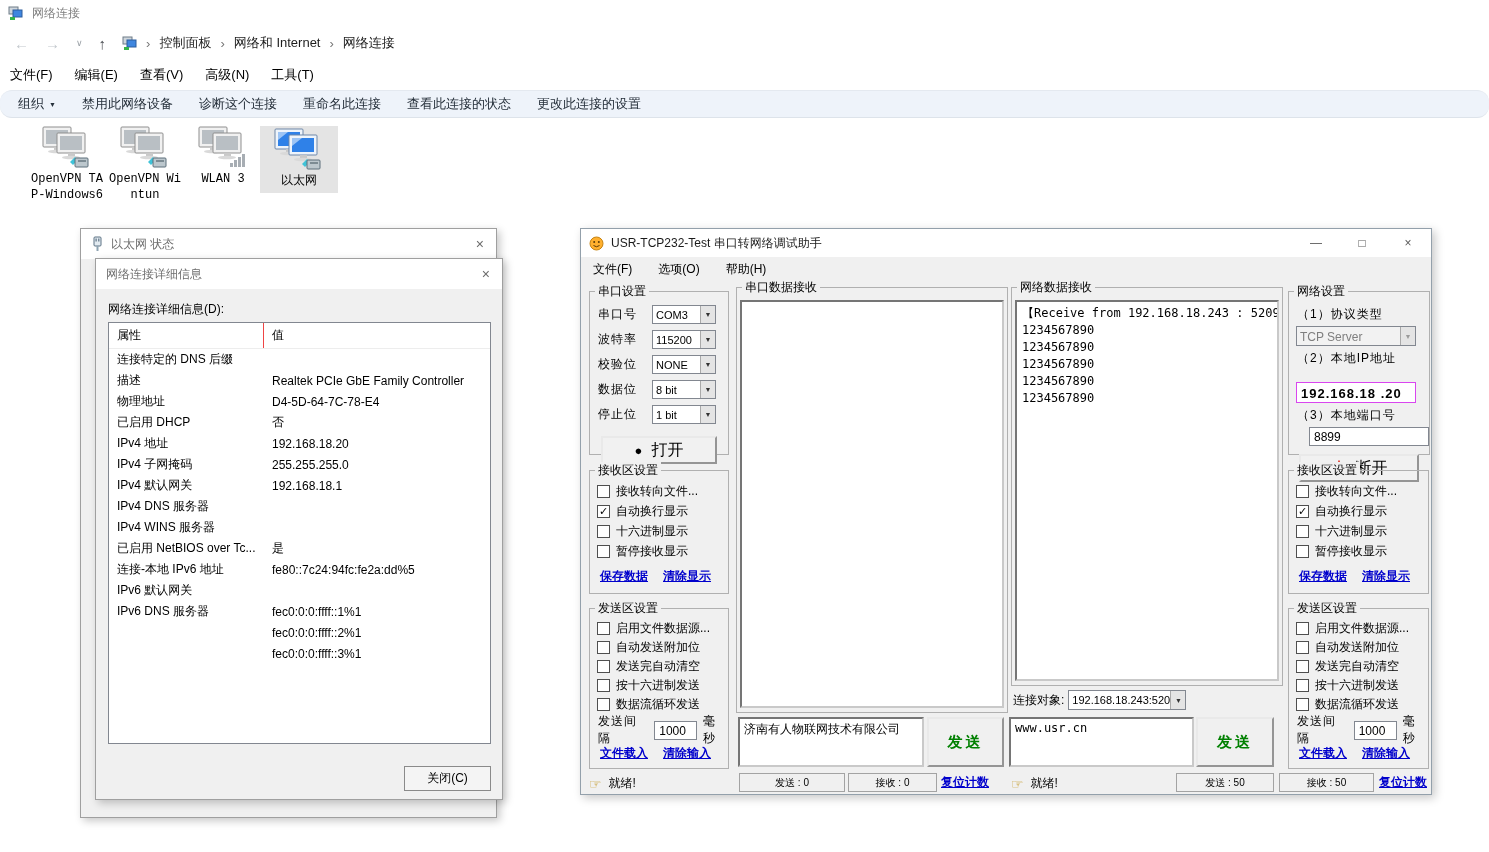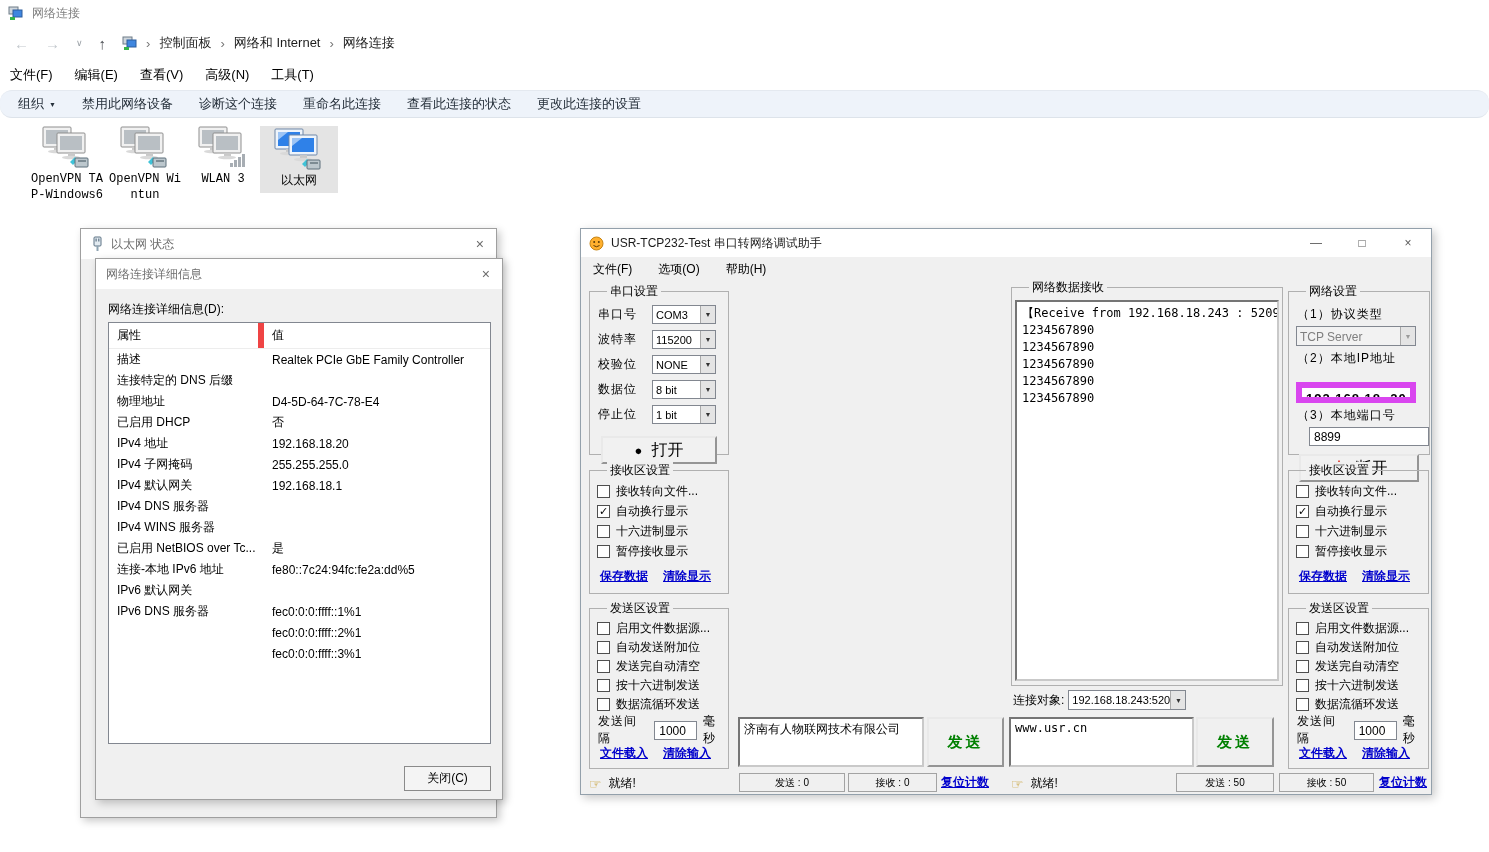--- a/index.html
+++ b/index.html
@@ -29,37 +29,37 @@
   
   .dlg { position:absolute; background:#f0f0f0; border:1px solid #9f9f9f; box-shadow:3px 3px 8px rgba(0,0,0,.22); }
   .dlg-titlebar { height:30px; background:#fff; display:flex; align-items:center; padding:0 12px 0 10px; }
   .dlg-title { font-size:12px; color:#6d6d6d; margin-left:7px; }
   .dlg-x { margin-left:auto; font-size:14px; color:#6b6b6b; cursor:default; }
 
   
   .dt-label { position:absolute; left:12px; top:42px; font-size:12px; color:#000; }
   .dt { position:absolute; left:12px; top:63px; width:383px; height:422px; background:#fff; border:1px solid #828790; font-size:12px; overflow:hidden; }
   .dt-head { display:flex; align-items:center; height:26px; border-bottom:1px solid #ededed; }
-  .dt-head .dt-k { border-right:6px solid #ef4444; height:100%; display:flex; align-items:center; }
+  .dt-head .dt-k { border-right:1px solid #ef4444; height:100%; display:flex; align-items:center; }
   .dt-row { display:flex; align-items:center; height:21px; }
   .dt-k { width:155px; flex:none; padding-left:8px; white-space:nowrap; overflow:hidden; }
   .dt-v { flex:1; padding-left:8px; white-space:nowrap; overflow:hidden; }
   .btn { background:#e6e6e6; border:1px solid #9c9c9c; font-size:12px; color:#000; display:flex; align-items:center; justify-content:center; }
   .dlg-close-btn { position:absolute; right:11px; bottom:8px; width:87px; height:25px; background:#f4f4f4; border:1px solid #8a8a8a; }
 
   
   .usr { position:absolute; left:580px; top:228px; width:852px; height:567px; background:#f0f0f0; border:1px solid #93a0ab; box-shadow:3px 3px 9px rgba(0,0,0,.22); }
   .usr-titlebar { height:28px; background:#fff; display:flex; align-items:center; padding-left:8px; }
   .usr-title { font-size:12px; color:#1a1a1a; margin-left:7px; }
   .usr-controls { margin-left:auto; display:flex; height:100%; }
   .usr-ctl { width:46px; display:flex; align-items:center; justify-content:center; font-size:12px; color:#5a5a5a; }
   .usr-menubar { height:24px; display:flex; align-items:center; gap:26px; padding-left:12px; font-size:12px; color:#000; }
 
   fieldset { position:absolute; border:1px solid #b0b0b0; padding:2px 0 0 0; background:transparent; }
-  legend { font-size:12px; color:#000; margin-left:17px; padding:0 3px; background:#f0f0f0; white-space:nowrap; }
+  legend { font-size:12px; color:#000; margin-left:5px; padding:0 3px; background:#f0f0f0; white-space:nowrap; }
 
   .combo-row { display:flex; align-items:center; height:25px; padding-left:8px; }
   .combo-label { font-size:12px; width:54px; flex:none; letter-spacing:1px; }
   .combo { width:64px; height:19px; background:#fff; border:1px solid #828790; display:flex; overflow:hidden; }
   .combo-value { flex:1; font-size:11px; padding:3px 0 0 3px; white-space:nowrap; overflow:hidden; }
   .combo-btn { width:15px; flex:none; background:#e4e4e4; border-left:1px solid #a9a9a9; display:flex; align-items:center; justify-content:center; font-size:7px; color:#333; }
   .btn3d { border:2px outset #e9e9e9; background:#f1f1f1; display:flex; align-items:center; justify-content:center; gap:9px; font-size:16px; color:#000; }
   .open-btn { width:116px; height:28px; margin:9px auto 0 auto; }
   .open-dot { font-size:13px; color:#000; }
 
@@ -73,21 +73,21 @@
   .mini-input { width:44px; height:19px; background:#fff; border:1px solid #828790; font-size:12px; padding:2px 0 0 4px; }
 
   .rx-box { position:absolute; background:#fff; border:2px inset #c9c9c9; font-family:"DejaVu Sans Mono","DejaVu Sans",monospace; font-size:12px; line-height:17px; padding:3px 5px; white-space:pre; overflow:hidden; }
   .tarea { position:absolute; background:#fff; border:2px inset #c9c9c9; font-size:12px; padding:2px 4px; overflow:hidden; }
   .send-btn { position:absolute; border:2px outset #e9e9e9; background:#f0f0f0; color:#008000; font-weight:bold; font-size:15px; letter-spacing:3px; display:flex; align-items:center; justify-content:center; }
 
   .net-lbl { font-size:12px; margin:4px 0 3px 8px; letter-spacing:1px; }
   .net-field { margin-left:7px; width:120px; }
   .combo-disabled { height:20px; }
   .combo-disabled .combo-value { color:#7f7f7f; background:#f2f2f2; font-size:12px; padding-top:3px; }
-  .ip-box { height:21px; background:#fff; border:6px solid #d946ef; font-size:13px; font-weight:bold; letter-spacing:1px; padding:3px 0 0 4px; white-space:nowrap; overflow:hidden;margin-top:15px; }
+  .ip-box { height:21px; background:#fff; border:1px solid #d946ef; font-size:13px; font-weight:bold; letter-spacing:1px; padding:3px 0 0 4px; white-space:nowrap; overflow:hidden;margin-top:15px; }
   .port-box { height:19px; background:#fff; border:1px solid #828790; font-size:12px; padding:2px 0 0 4px;margin-left:20px; }
   .disc-btn { width:120px; height:28px; margin:8px auto 0 auto; }
 
   .ready { position:absolute; top:545px; height:19px; display:flex; align-items:center; gap:7px; font-size:12px; color:#000; }
   .hand { color:#c49a2a; font-size:14px; }
   .statseg { position:absolute; top:544px; height:19px; border:1px solid #a3a3a3; background:#f0f0f0; font-size:10px; display:flex; align-items:center; justify-content:center; }
   .reset-link { position:absolute; top:545px; font-size:12px; }
 
   .conn-row { position:absolute; left:432px; top:461px; display:flex; align-items:center; gap:4px; }
   .conn-lbl { font-size:12px; }
@@ -250,27 +250,27 @@
       <span class="dlg-x">×</span>
     </div>
     <div class="dt-label">网络连接详细信息(D):</div>
     <div class="dt">
       <div class="dt-head">
         <span class="dt-k">属性</span>
         <span class="dt-v">值</span>
       </div>
 
         <div class="dt-row">
+          <span class="dt-k">连接特定的 DNS 后缀</span>
+          <span class="dt-v"></span>
+        </div>
+
+        <div class="dt-row">
           <span class="dt-k">描述</span>
           <span class="dt-v">Realtek PCIe GbE Family Controller</span>
-        </div>
-
-        <div class="dt-row">
-          <span class="dt-k">连接特定的 DNS 后缀</span>
-          <span class="dt-v"></span>
         </div>
 
         <div class="dt-row">
           <span class="dt-k">物理地址</span>
           <span class="dt-v">D4-5D-64-7C-78-E4</span>
         </div>
 
         <div class="dt-row">
           <span class="dt-k">已启用 DHCP</span>
           <span class="dt-v">否</span>
@@ -470,20 +470,24 @@
         <span class="lbl">发送间隔</span>
         <span class="mini-input">1000</span>
         <span class="lbl">毫秒</span>
       </div>
       <div class="links-row" style="margin-top:4px;">
         <a class="link">文件载入</a>
         <a class="link">清除输入</a>
       </div>
     </fieldset>
 
+    <fieldset style="left:155px;top:50px;width:272px;height:434px;">
+      <legend>串口数据接收</legend>
+      <div class="rx-box" style="left:3px;top:4px;right:3px;bottom:4px;"></div>
+    </fieldset>
     <div class="tarea" style="left:157px;top:488px;width:186px;height:50px;">济南有人物联网技术有限公司</div>
     <div class="send-btn" style="left:346px;top:488px;width:77px;height:50px;">发送</div>
 
     <fieldset style="left:430px;top:50px;width:272px;height:407px;">
       <legend>网络数据接收</legend>
       <div class="rx-box" style="left:3px;top:4px;right:3px;bottom:4px;">【Receive from 192.168.18.243 : 52099】:
 1234567890
 1234567890
 1234567890
 1234567890

